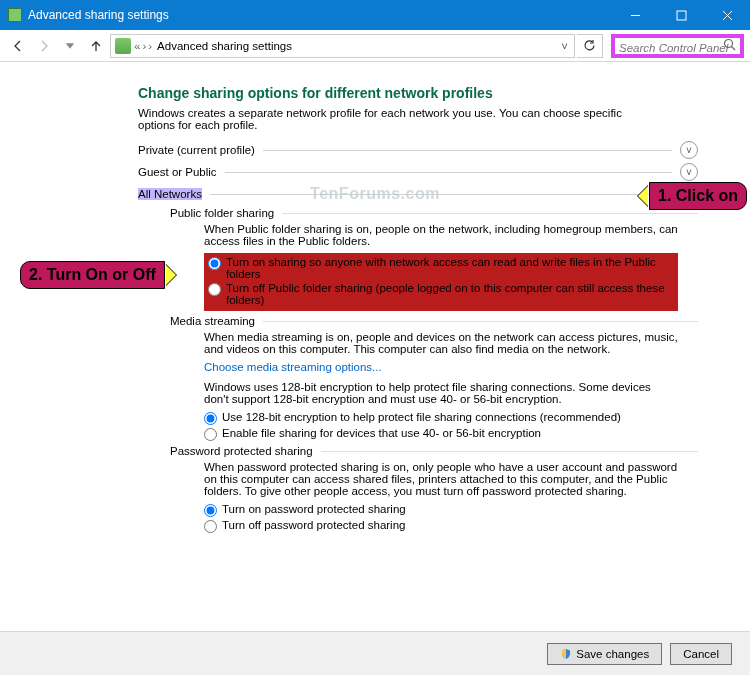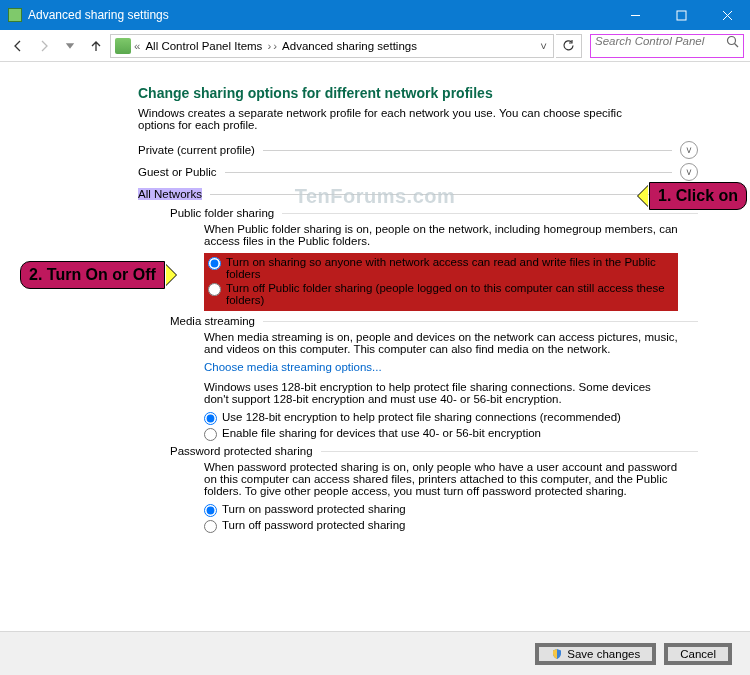--- a/index.html
+++ b/index.html
@@ -13,51 +13,51 @@
   .navbar { height: 32px; border-bottom: 1px solid #d8d8d8; display:flex; align-items:center; padding: 0 6px; gap:2px; }
   .navbtn { width:24px; height:24px; display:flex; align-items:center; justify-content:center; color:#888; }
   .navbtn.active { color:#000; }
   .navbtn svg { width:14px; height:14px; }
   .cp-icon { width:16px; height:16px; background:linear-gradient(#7fc96b,#5aa84e); border-radius:2px; margin:0 2px;}
   .breadcrumb { display:flex; align-items:center; flex:1; height:24px; border:1px solid #ccc; font-size:11.5px; padding-left:2px; }
   .breadcrumb .crumb { padding: 0 4px; }
   .breadcrumb .chev { color:#666; padding:0 1px; }
   .breadcrumb .caret { padding:0 6px; color:#555;}
   .refresh { width:26px; height:24px; border:1px solid #ccc; border-left:none; margin-right:6px; display:flex;align-items:center;justify-content:center;}
-  .search { width:154px; height:24px; border:1px solid #d946ef; display:flex; align-items:flex-start; padding: 0 4px; color:#666; position:relative;}
+  .search { width:133px; height:24px; border:4px solid #d946ef; display:flex; align-items:flex-end; padding: 0 4px; color:#666; position:relative;}
   .search input { border:none; outline:none; width:100%; font-size:11.5px; font-style:italic; color:#888; background:transparent;}
   .search .mag { position:absolute; right:4px; color:#555;}
   .content { padding: 12px 12px 0 12px; height: calc(100% - 30px - 32px - 44px); overflow:hidden;}
   .header h1 { color:#0a6a4c; font-size:14px; font-weight:700; margin: 11px 0 6px 126px;}
   .header p { font-size:11.5px; margin: 0 80px 10px 126px; color:#000;}
   .section-row { display:flex; align-items:center; margin: 4px 40px 4px 126px; font-size:11.5px; }
   .section-row .section-title { flex:0 0 auto;}
   .section-row .line { flex:1; height:1px; background:#d0d0d0; margin:0 8px;}
   .expander { width:18px; height:18px; border:1px solid #999; border-radius:50%; display:flex; align-items:center; justify-content:center; font-size:10px; color:#555; background:#fff;}
   .hl-yellow { background:#c4b5fd; }
   .sub-title { font-size:11.5px; margin: 4px 40px 2px 158px; display:flex; align-items:center;}
   .sub-title .line { flex:1; height:1px; background:#e0e0e0; margin-left:8px;}
   .sub-desc { font-size:11.5px; margin: 4px 60px 6px 192px; color:#000;}
   .radio-group { margin: 0 60px 4px 192px; font-size:11.5px; }
   .radio-group.hl { background:#b91c1c; padding:3px 4px; }
   .radio-line { display:flex; align-items:flex-start; margin-bottom:2px;}
   .radio-line input { margin-right:5px; margin-top:1px;}
   .link { color:#0066cc; margin: 6px 60px 8px 192px; font-size:11.5px;}
   .footer { position:absolute; bottom:0; right:0; left:0; height:44px; background:#f0f0f0; border-top:1px solid #d8d8d8; display:flex; justify-content:flex-end; align-items:center; padding-right:18px; gap:8px;}
-  .btn { height:22px; padding:0 12px; font-size:11.5px; background:#e1e1e1; border:4px solid #737373; display:flex; align-items:center; gap:4px;justify-content:space-between;}
+  .btn { height:22px; padding:0 12px; font-size:11.5px; background:#e1e1e1; border:1px solid #737373; display:flex; align-items:center; gap:4px;justify-content:space-between;}
   .shield { width:12px; height:12px; }
   .annot { position:absolute; background:#be185d; border:1px solid #000; padding:4px 8px; font-weight:bold; font-size:16px; white-space:nowrap;}
   .annot::before, .annot::after { content:''; position:absolute; width:0; height:0;}
   .annot.left { border-radius: 10px 0 0 10px; text-align: center; }
   .annot.left::after { right:-12px; top:50%; margin-top:-10px; border:10px solid transparent; border-left-color:#ffff3f; border-right:none;}
   .annot.left::before { right:-13px; top:50%; margin-top:-11px; border:11px solid transparent; border-left-color:#000; border-right:none;}
   .annot.right { border-radius: 0 10px 10px 0; }
   .annot.right::after { left:-12px; top:50%; margin-top:-10px; border:10px solid transparent; border-right-color:#ffff3f; border-left:none;}
   .annot.right::before { left:-13px; top:50%; margin-top:-11px; border:11px solid transparent; border-right-color:#000; border-left:none;}
-  .watermark { position:absolute; left:50%; top:185px; transform:translateX(-50%); font-size:20px; font-weight:bold; color:rgba(150,170,180,.45); font-family:Arial; letter-spacing:.5px; pointer-events:none; text-shadow:0 1px 0 rgba(255,255,255,.6);}
+  .watermark { position:absolute; left:50%; top:185px; transform:translateX(-50%); font-size:16px; font-weight:bold; color:rgba(150,170,180,.45); font-family:Arial; letter-spacing:.5px; pointer-events:none; text-shadow:0 1px 0 rgba(255,255,255,.6);}
 </style>
 </head>
 <body>
 
 <div class="titlebar">
   <div class="icon-cp"></div>
   <div class="title">Advanced sharing settings</div>
   <div class="sysbtn">
       <svg viewBox="0 0 11 11">
         <line x1="1" y1="5.5" x2="10" y2="5.5"></line>
@@ -93,21 +93,20 @@
       </svg>
     </div>
   <div class="navbtn active">
       <svg viewBox="0 0 14 14" fill="none" stroke="#333" stroke-width="1.3">
         <path d="M7 12 L7 3 M3 7 L7 3 L11 7"></path>
       </svg>
     </div>
   <div class="breadcrumb">
     <div class="cp-icon"></div>
     <span class="chev">«</span>
-    <span class="crumb">All Control Panel Items</span>
     <span class="chev">›</span>
     <span class="chev">›</span>
     <span class="crumb">Advanced sharing settings</span>
     <span style="flex:1"></span>
     <span class="caret">˅</span>
   </div>
   <div class="refresh">
       <svg width="13" height="13" viewBox="0 0 13 13" fill="none" stroke="#333" stroke-width="1.2">
         <path d="M11 6.5 A4.5 4.5 0 1 1 9.5 3"></path>
         <path d="M10 1 L10 4 L7 4"></path>

